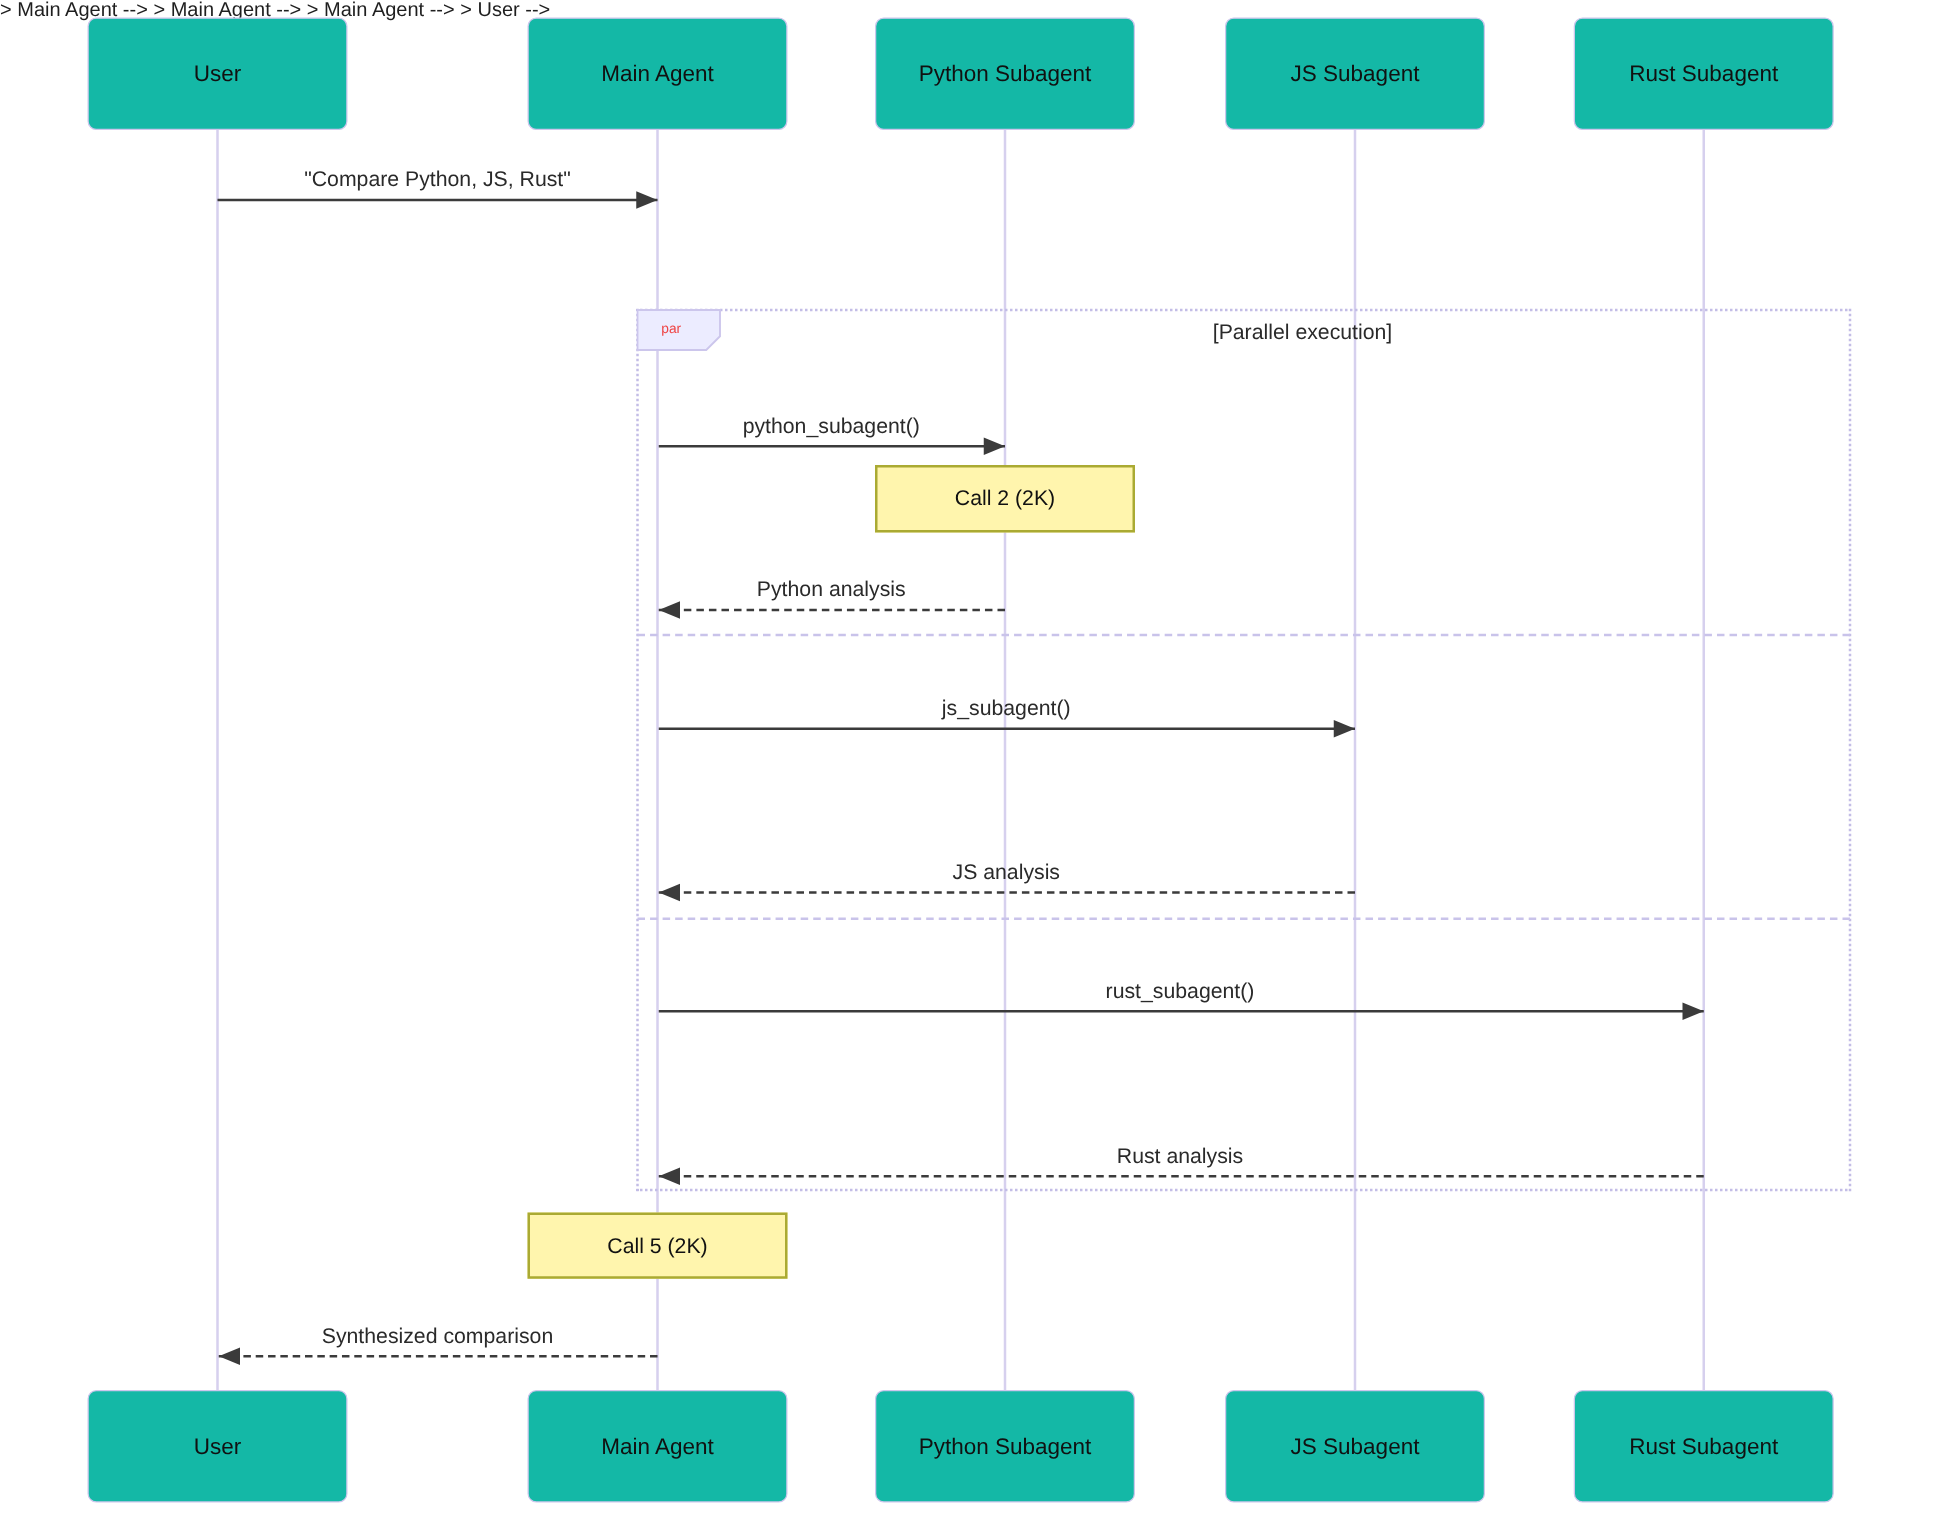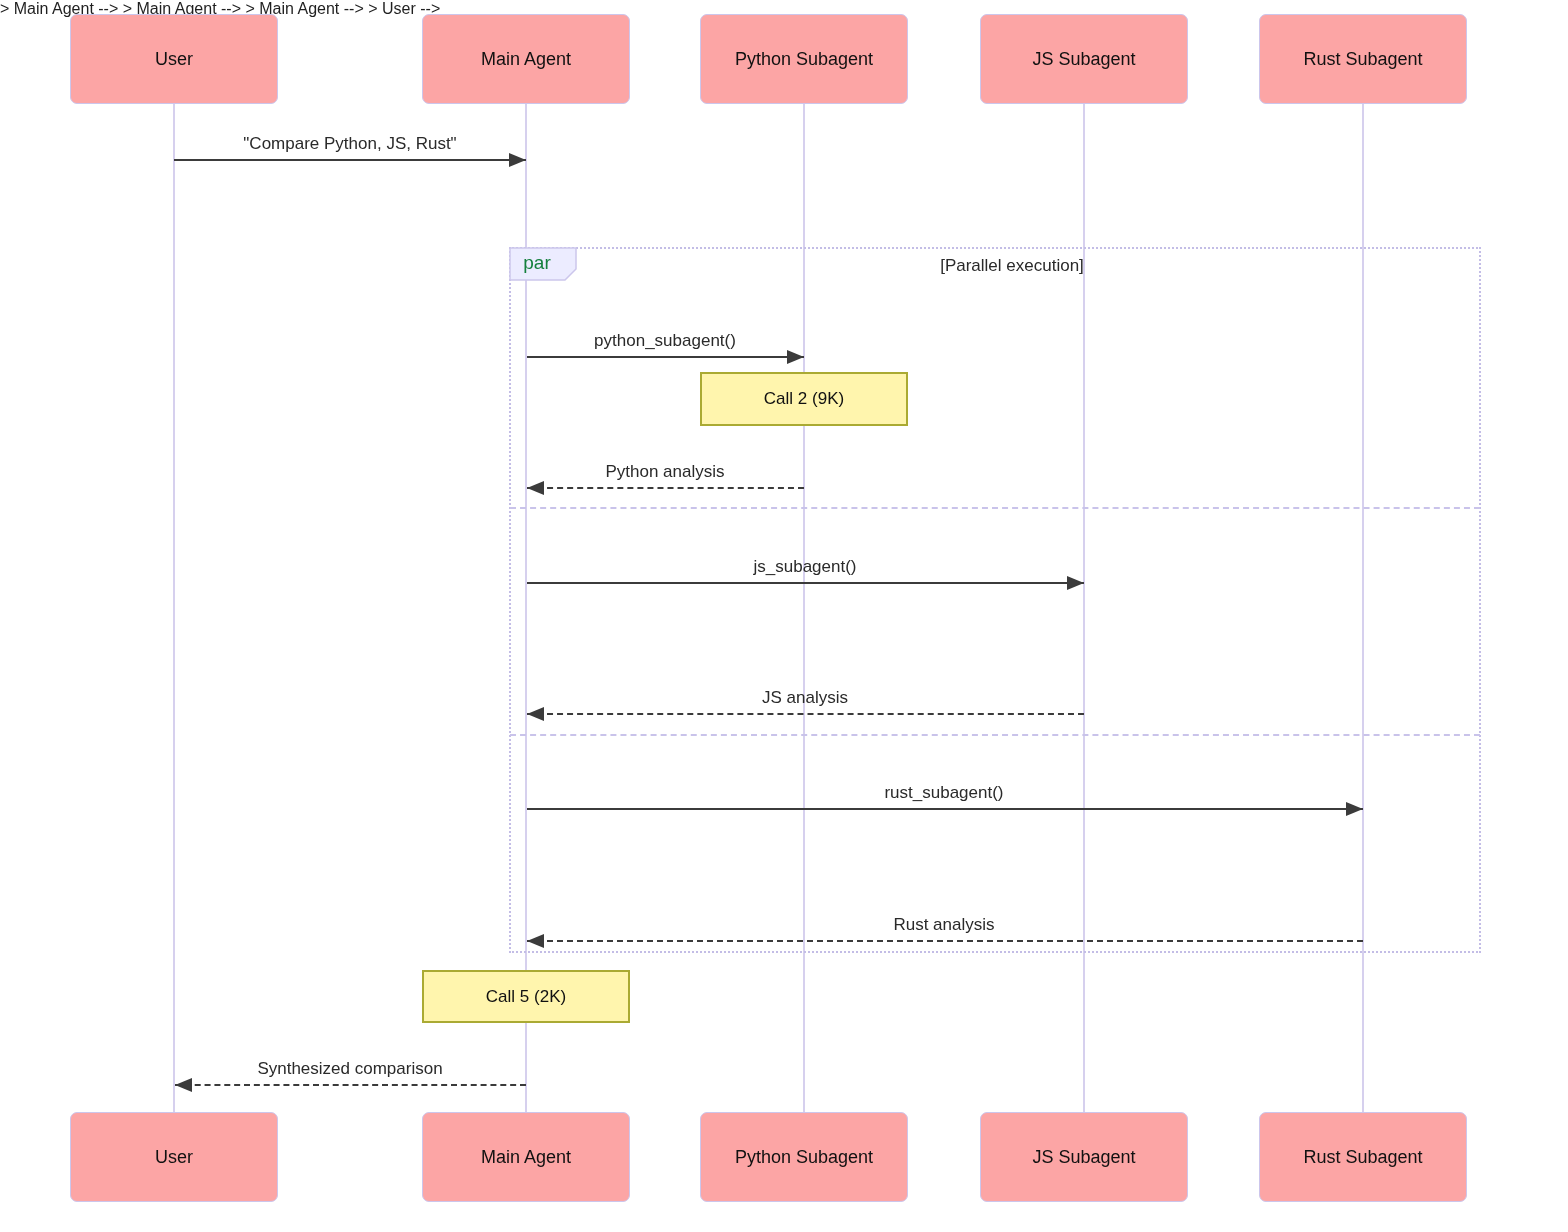--- a/index.html
+++ b/index.html
@@ -21,21 +21,21 @@
     height: 1008px;
     width: 2px;
     background: #d6d0ee;
   }
 
   
   .actor {
     position: absolute;
     width: 208px;
     height: 90px;
-    background: #fca5a5;
+    background: #14b8a6;
     border: 1.5px solid #ccc6ec;
     border-radius: 7px;
     display: flex;
     align-items: center;
     justify-content: center;
     font-size: 18px;
     color: #111111;
   }
 
   
@@ -114,26 +114,26 @@
     height: 34px;
   }
   .par-label svg { position: absolute; left: 0; top: 0; }
   .par-label .par-text {
     position: absolute;
     left: 0; top: 0;
     width: 56px; height: 32px;
     display: flex;
     align-items: center;
     justify-content: center;
-    font-size: 19px;
-    color: #15803d;
+    font-size: 11px;
+    color: #ef4444;
   }
   .par-condition {
     position: absolute;
-    left: 1012px;
+    left: 1042px;
     top: 256px;
     transform: translateX(-50%);
     white-space: nowrap;
     font-size: 17px;
     color: #2a2a2a;
   }
 </style>
 </head>
 <body>
 
@@ -199,21 +199,21 @@
 
   
 
   
   <div class="msg-label" style="left:665px;top:331px">python_subagent()</div>
   <div class="line-solid" style="left:527px;top:356px;width:277px"></div>
   <div class="arr-r" style="left:787px;top:350px"></div>
 
   
   <div class="note" style="left:700px;top:372px">
-      <span>Call 2 (9K)</span>
+      <span>Call 2 (2K)</span>
     </div>
 
   &gt; Main Agent --&gt;
   <div class="msg-label" style="left:665px;top:462px">Python analysis</div>
   <div class="line-dashed" style="left:527px;top:487px;width:277px"></div>
   <div class="arr-l" style="left:527px;top:481px"></div>
 
   
   <div class="msg-label" style="left:805px;top:557px">js_subagent()</div>
   <div class="line-solid" style="left:527px;top:582px;width:557px"></div>

